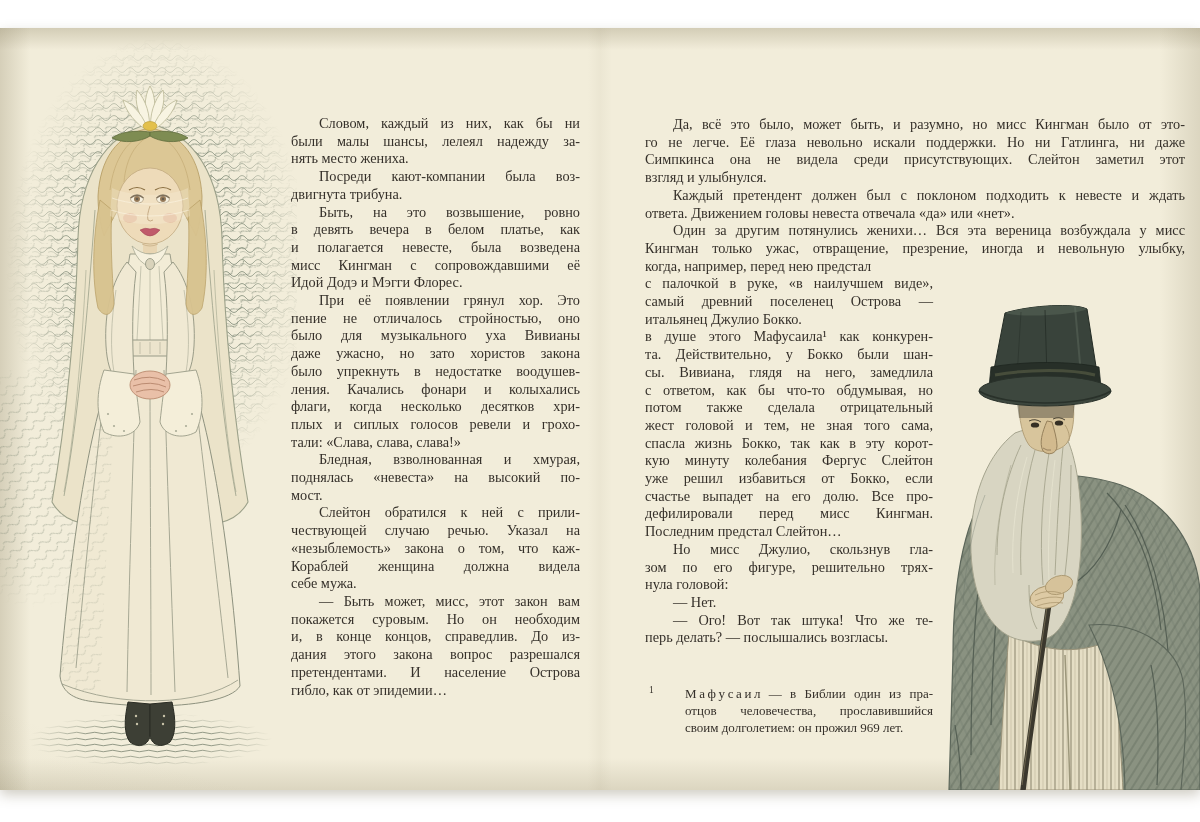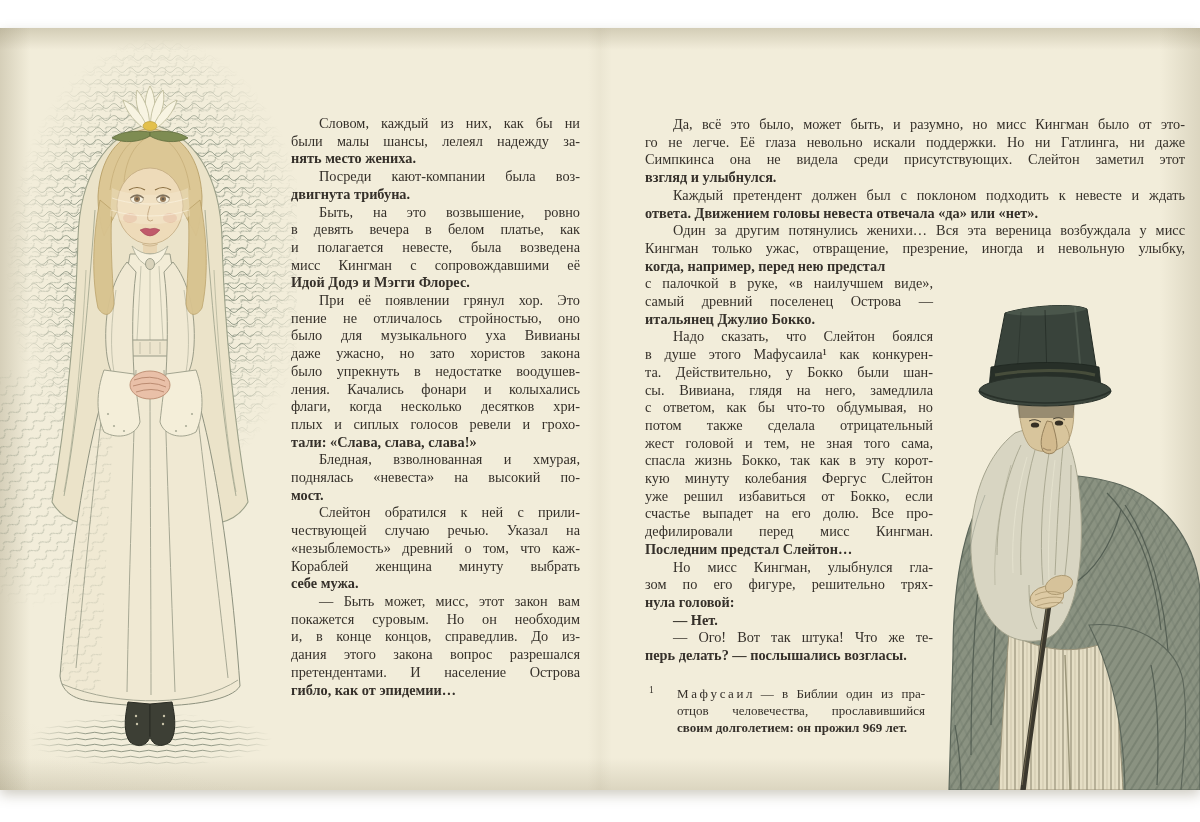--- a/index.html
+++ b/index.html
@@ -12,25 +12,25 @@
       linear-gradient(to bottom, rgba(140,130,100,0.30) 0, rgba(140,130,100,0) 22px, rgba(140,130,100,0) 730px, rgba(140,130,100,0.22) 100%),
       linear-gradient(to right, rgba(0,0,0,0) 49%, rgba(130,120,90,0.06) 50%, rgba(0,0,0,0) 51%),
       #f2edda;
     box-shadow:0 5px 12px rgba(100,90,60,0.30);}
   .text-col{position:absolute;font-size:14.3px;line-height:17.7px;color:#35302a;}
   #left-col{left:291px;top:87px;width:289px;}
   #right-col{left:645px;top:88px;width:540px;}
   .block{width:100%;}
   .block.narrow{width:288px;}
   .line{text-align:justify;text-align-last:justify;}
-  .line.rag{text-align:last;text-align-last:left;font-weight:bold;}
+  .line.rag{text-align:last;text-align-last:left;}
   .line.indent{text-indent:28px;}
   #footnote{left:645px;top:657px;width:288px;font-size:13px;line-height:17.2px;color:#35302a;position:absolute;}
   #footnote .fn-marker{position:absolute;left:4px;top:-3px;font-size:9.5px;color:#35302a;}
-  #footnote .fn-text{margin-left:32px;width:248px;}
+  #footnote .fn-text{margin-left:40px;width:248px;}
   svg{display:block;}
 </style>
 </head>
 <body>
 
 <div class="book">
 
   <svg style="position:absolute;left:0;top:12px;width:300px;height:750px" viewBox="0 0 300 750" xmlns="http://www.w3.org/2000/svg">
     <defs>
       <pattern id="scrib" width="16" height="12" patternUnits="userSpaceOnUse">
@@ -345,22 +345,22 @@
         <div class="line rag">тали: «Слава, слава, слава!»</div>
       </div>
       <div class="block">
         <div class="line indent">Бледная, взволнованная и хмурая,</div>
         <div class="line">поднялась «невеста» на высокий по-</div>
         <div class="line rag">мост.</div>
       </div>
       <div class="block">
         <div class="line indent">Слейтон обратился к ней с прили-</div>
         <div class="line">чествующей случаю речью. Указал на</div>
-        <div class="line">«незыблемость» древний о том, что каж-</div>
-        <div class="line">Кораблей женщина минуту выбрать</div>
+        <div class="line">«незыблемость» закона о том, что каж-</div>
+        <div class="line">Кораблей женщина должна видела</div>
         <div class="line rag">себе мужа.</div>
       </div>
       <div class="block">
         <div class="line indent">— Быть может, мисс, этот закон вам</div>
         <div class="line">покажется суровым. Но он необходим</div>
         <div class="line">и, в конце концов, справедлив. До из-</div>
         <div class="line">дания этого закона вопрос разрешался</div>
         <div class="line">претендентами. И население Острова</div>
         <div class="line rag">гибло, как от эпидемии…</div>
       </div>
@@ -383,36 +383,35 @@
       </div>
       <div class="block narrow">
         <div class="line rag">когда, например, перед нею предстал</div>
       </div>
       <div class="block narrow">
         <div class="line">с палочкой в руке, «в наилучшем виде»,</div>
         <div class="line">самый древний поселенец Острова —</div>
         <div class="line rag">итальянец Джулио Бокко.</div>
       </div>
       <div class="block narrow">
-        <div class="line indent">Надо сказать, что Слейтон боялся</div>
         <div class="line">в душе этого Мафусаила¹ как конкурен-</div>
         <div class="line">та. Действительно, у Бокко были шан-</div>
         <div class="line">сы. Вивиана, глядя на него, замедлила</div>
         <div class="line">с ответом, как бы что-то обдумывая, но</div>
         <div class="line">потом также сделала отрицательный</div>
         <div class="line">жест головой и тем, не зная того сама,</div>
         <div class="line">спасла жизнь Бокко, так как в эту корот-</div>
         <div class="line">кую минуту колебания Фергус Слейтон</div>
         <div class="line">уже решил избавиться от Бокко, если</div>
         <div class="line">счастье выпадет на его долю. Все про-</div>
         <div class="line">дефилировали перед мисс Кингман.</div>
         <div class="line rag">Последним предстал Слейтон…</div>
       </div>
       <div class="block narrow">
-        <div class="line indent">Но мисс Кингман, улыбнулся гла-</div>
+        <div class="line indent">Но мисс Джулио, скользнув гла-</div>
         <div class="line">зом по его фигуре, решительно трях-</div>
         <div class="line rag">нула головой:</div>
       </div>
       <div class="block narrow">
         <div class="line indent rag">— Нет.</div>
       </div>
       <div class="block narrow">
         <div class="line indent">— Ого! Вот так штука! Что же те-</div>
         <div class="line rag">перь делать? — послышались возгласы.</div>
       </div>

